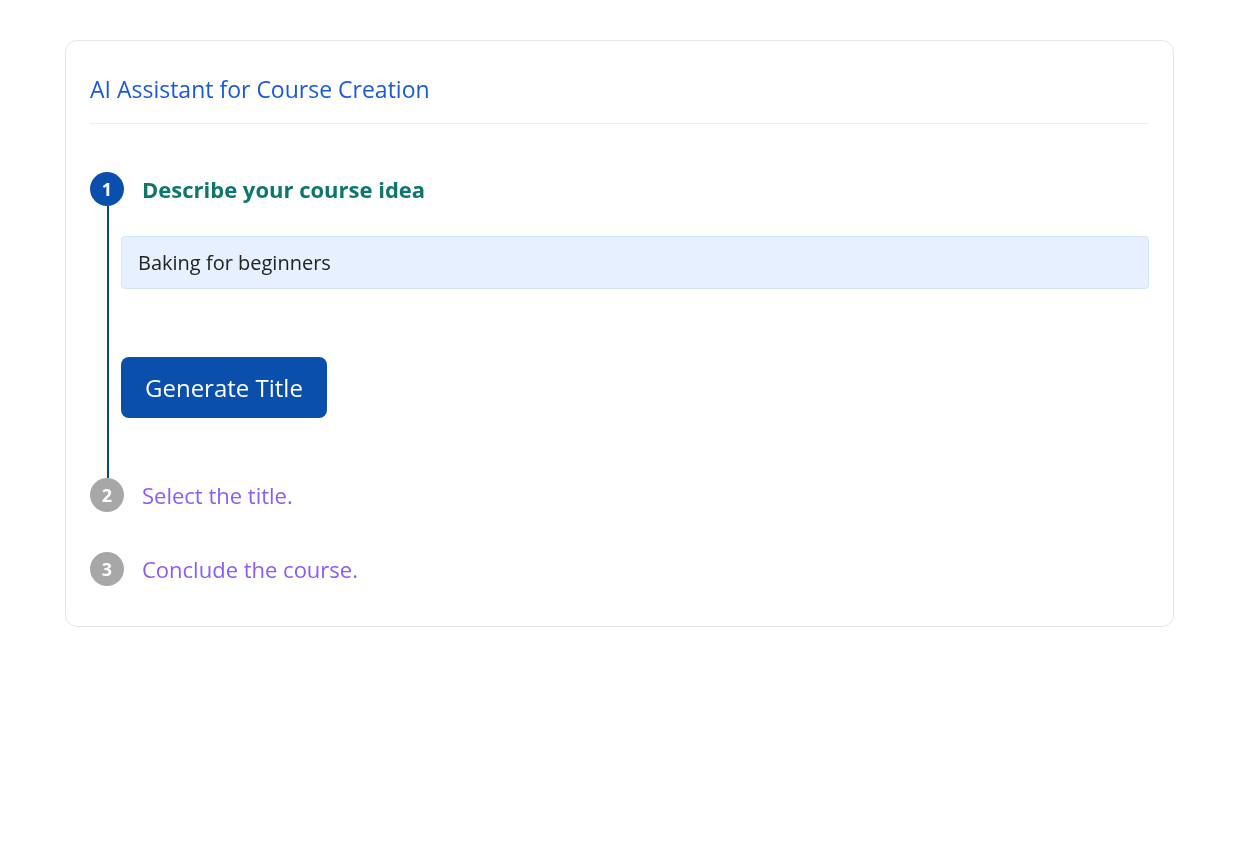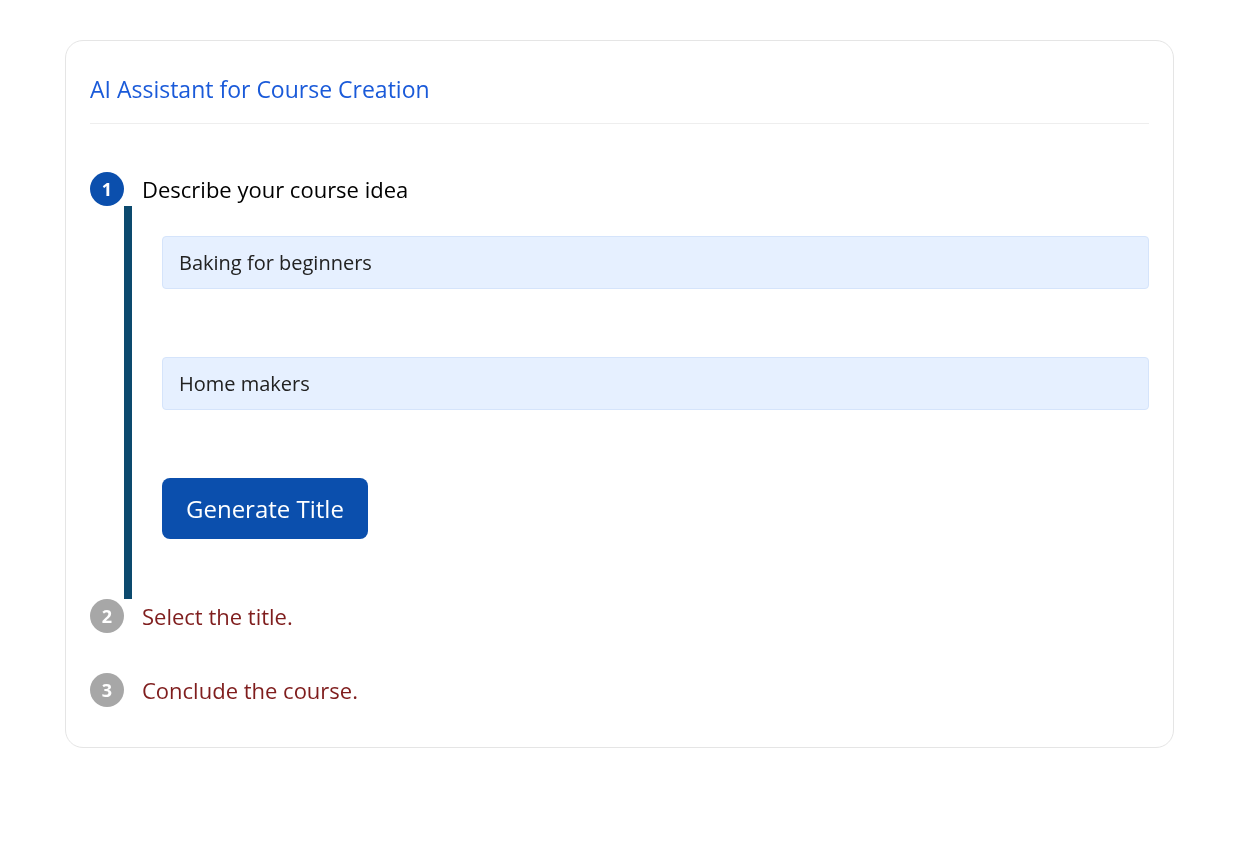--- a/index.html
+++ b/index.html
@@ -9,21 +9,21 @@
   }
   body {
     font-family: "Open Sans", -apple-system, BlinkMacSystemFont, "Segoe UI", Roboto, sans-serif;
     background: #ffffff;
     padding: 40px 65px;
     width: 1239px;
     height: 844px;
   }
   .card {
     border: 1px solid #e5e5e5;
-    border-radius: 18px;
+    border-radius: 12px;
     padding: 32px 24px 40px 24px;
     background: #fff;
   }
   .card-title {
     color: #1a5ad9;
     font-size: 23px;
     font-weight: 400;
     padding-bottom: 18px;
     border-bottom: 1px solid #eeeeee;
     margin-bottom: 48px;
@@ -52,31 +52,31 @@
     background: #0b4fad;
   }
   .step-badge.inactive {
     background: #a7a7a7;
   }
   .step-label {
     font-size: 22px;
     line-height: 34px;
   }
   .step-label.active {
-    color: #000000;
-    font-weight: 400;
+    color: #0f766e;
+    font-weight: 700;
   }
   .step-label.inactive {
-    color: #7f1d1d;
+    color: #8b5cf6;
     text-align: right;
   }
   .step-body {
-    margin-left: 34px;
-    border-left: 8px solid #0c4a6e;
-    padding-left: 30px;
+    margin-left: 17px;
+    border-left: 2px solid #0c4a6e;
+    padding-left: 12px;
     padding-top: 30px;
     padding-bottom: 60px;
   }
   .field {
     margin-bottom: 68px;
   }
   .text-input {
     width: 100%;
     background: #e6f0ff;
     border: 1px solid #d5e4fb;
@@ -111,23 +111,20 @@
 
   <div class="step">
     <div class="step-badge active">1</div>
     <div class="step-label active">Describe your course idea</div>
   </div>
 
   <div class="step-body">
     <div class="field">
       <input type="text" class="text-input" value="Baking for beginners" style="">
     </div>
-    <div class="field">
-      <input type="text" class="text-input" value="Home makers" style="">
-    </div>
     <button class="btn-primary">Generate Title</button>
   </div>
 
   <div class="step">
     <div class="step-badge inactive">2</div>
     <div class="step-label inactive">Select the title.</div>
   </div>
 
   <div class="step">
     <div class="step-badge inactive">3</div>

